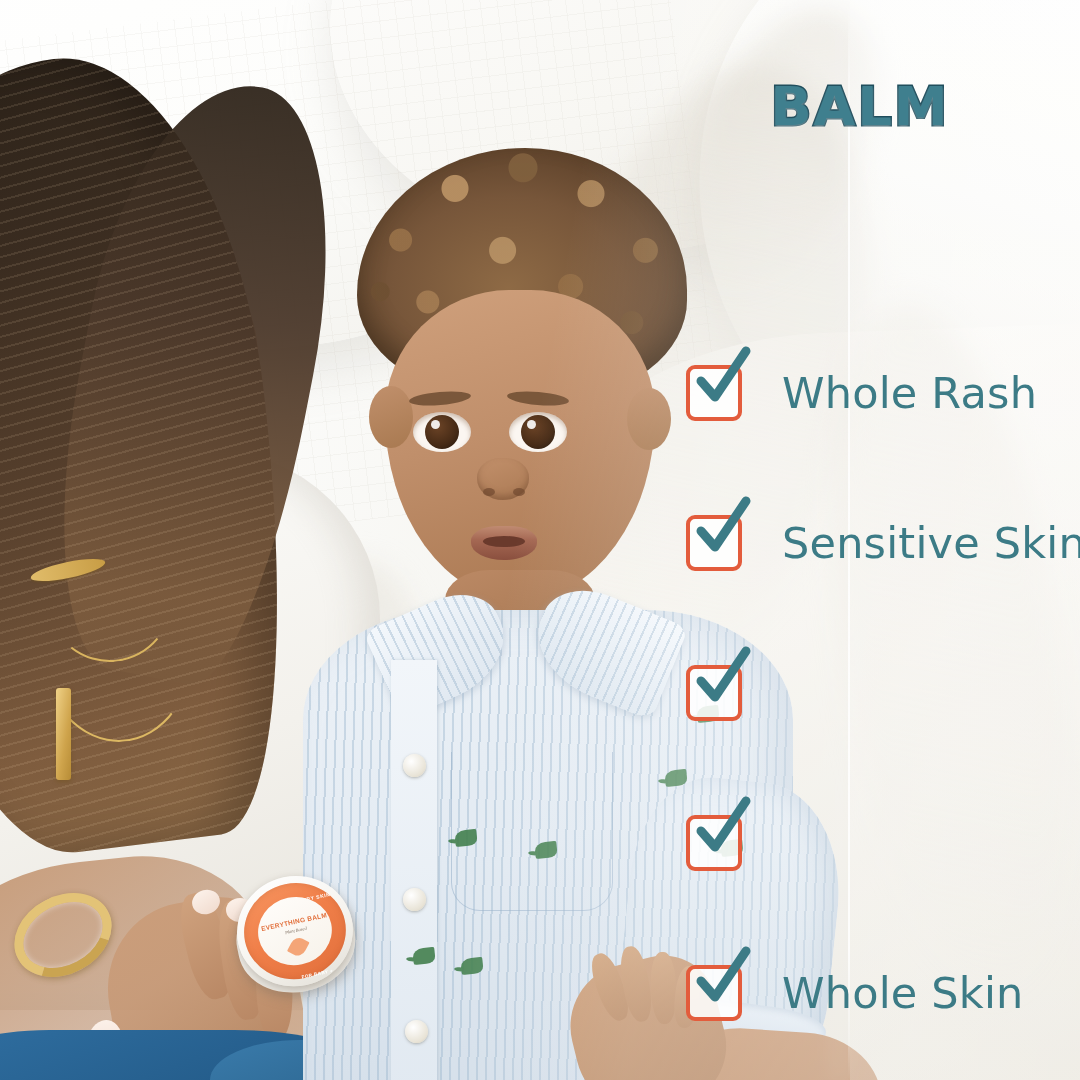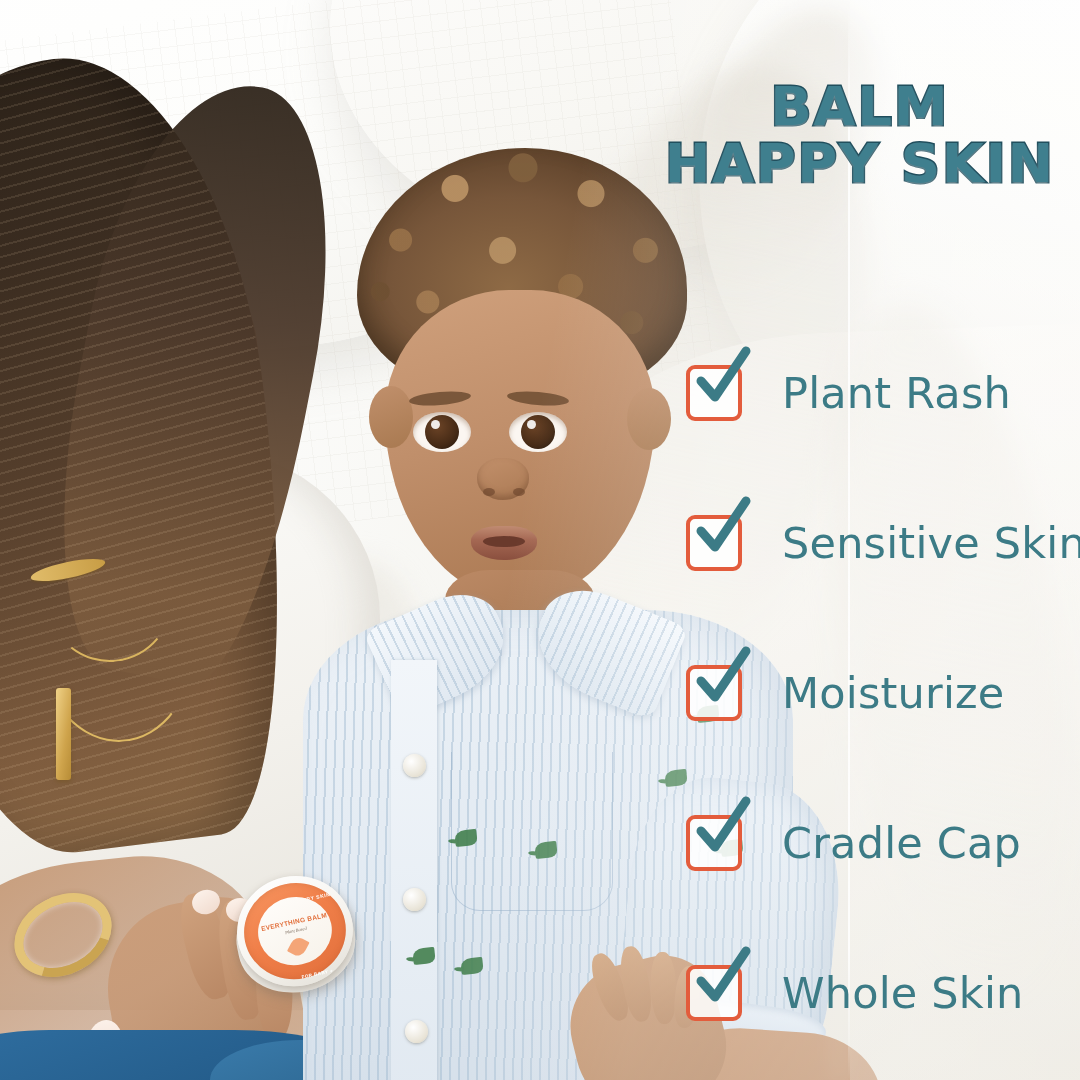--- a/index.html
+++ b/index.html
@@ -532,59 +532,56 @@
 
     <div class="panel-right"></div>
     <div class="panel-seam"></div>
     <div class="light-wash"></div>
   </div>
 
   <div class="overlay">
 
     <div class="headline">
       <span class="hl-line hl-1">BALM</span>
-      <span class="hl-line hl-2">HAPPY SKIN</span>
     </div>
 
     <div class="checklist">
 
       <div class="check-row">
         <span class="cbox">
           <svg viewBox="0 0 66 66" aria-hidden="true">
               <path d="M13 36 L27 52 L58 6"></path>
             </svg>
         </span>
-        <span class="clabel">Plant Rash</span>
+        <span class="clabel">Whole Rash</span>
       </div>
 
       <div class="check-row">
         <span class="cbox">
           <svg viewBox="0 0 66 66" aria-hidden="true">
               <path d="M13 36 L27 52 L58 6"></path>
             </svg>
         </span>
         <span class="clabel">Sensitive Skin</span>
       </div>
 
       <div class="check-row">
         <span class="cbox">
           <svg viewBox="0 0 66 66" aria-hidden="true">
               <path d="M13 36 L27 52 L58 6"></path>
             </svg>
         </span>
-        <span class="clabel">Moisturize</span>
       </div>
 
       <div class="check-row">
         <span class="cbox">
           <svg viewBox="0 0 66 66" aria-hidden="true">
               <path d="M13 36 L27 52 L58 6"></path>
             </svg>
         </span>
-        <span class="clabel">Cradle Cap</span>
       </div>
 
       <div class="check-row">
         <span class="cbox">
           <svg viewBox="0 0 66 66" aria-hidden="true">
               <path d="M13 36 L27 52 L58 6"></path>
             </svg>
         </span>
         <span class="clabel">Whole Skin</span>
       </div>

